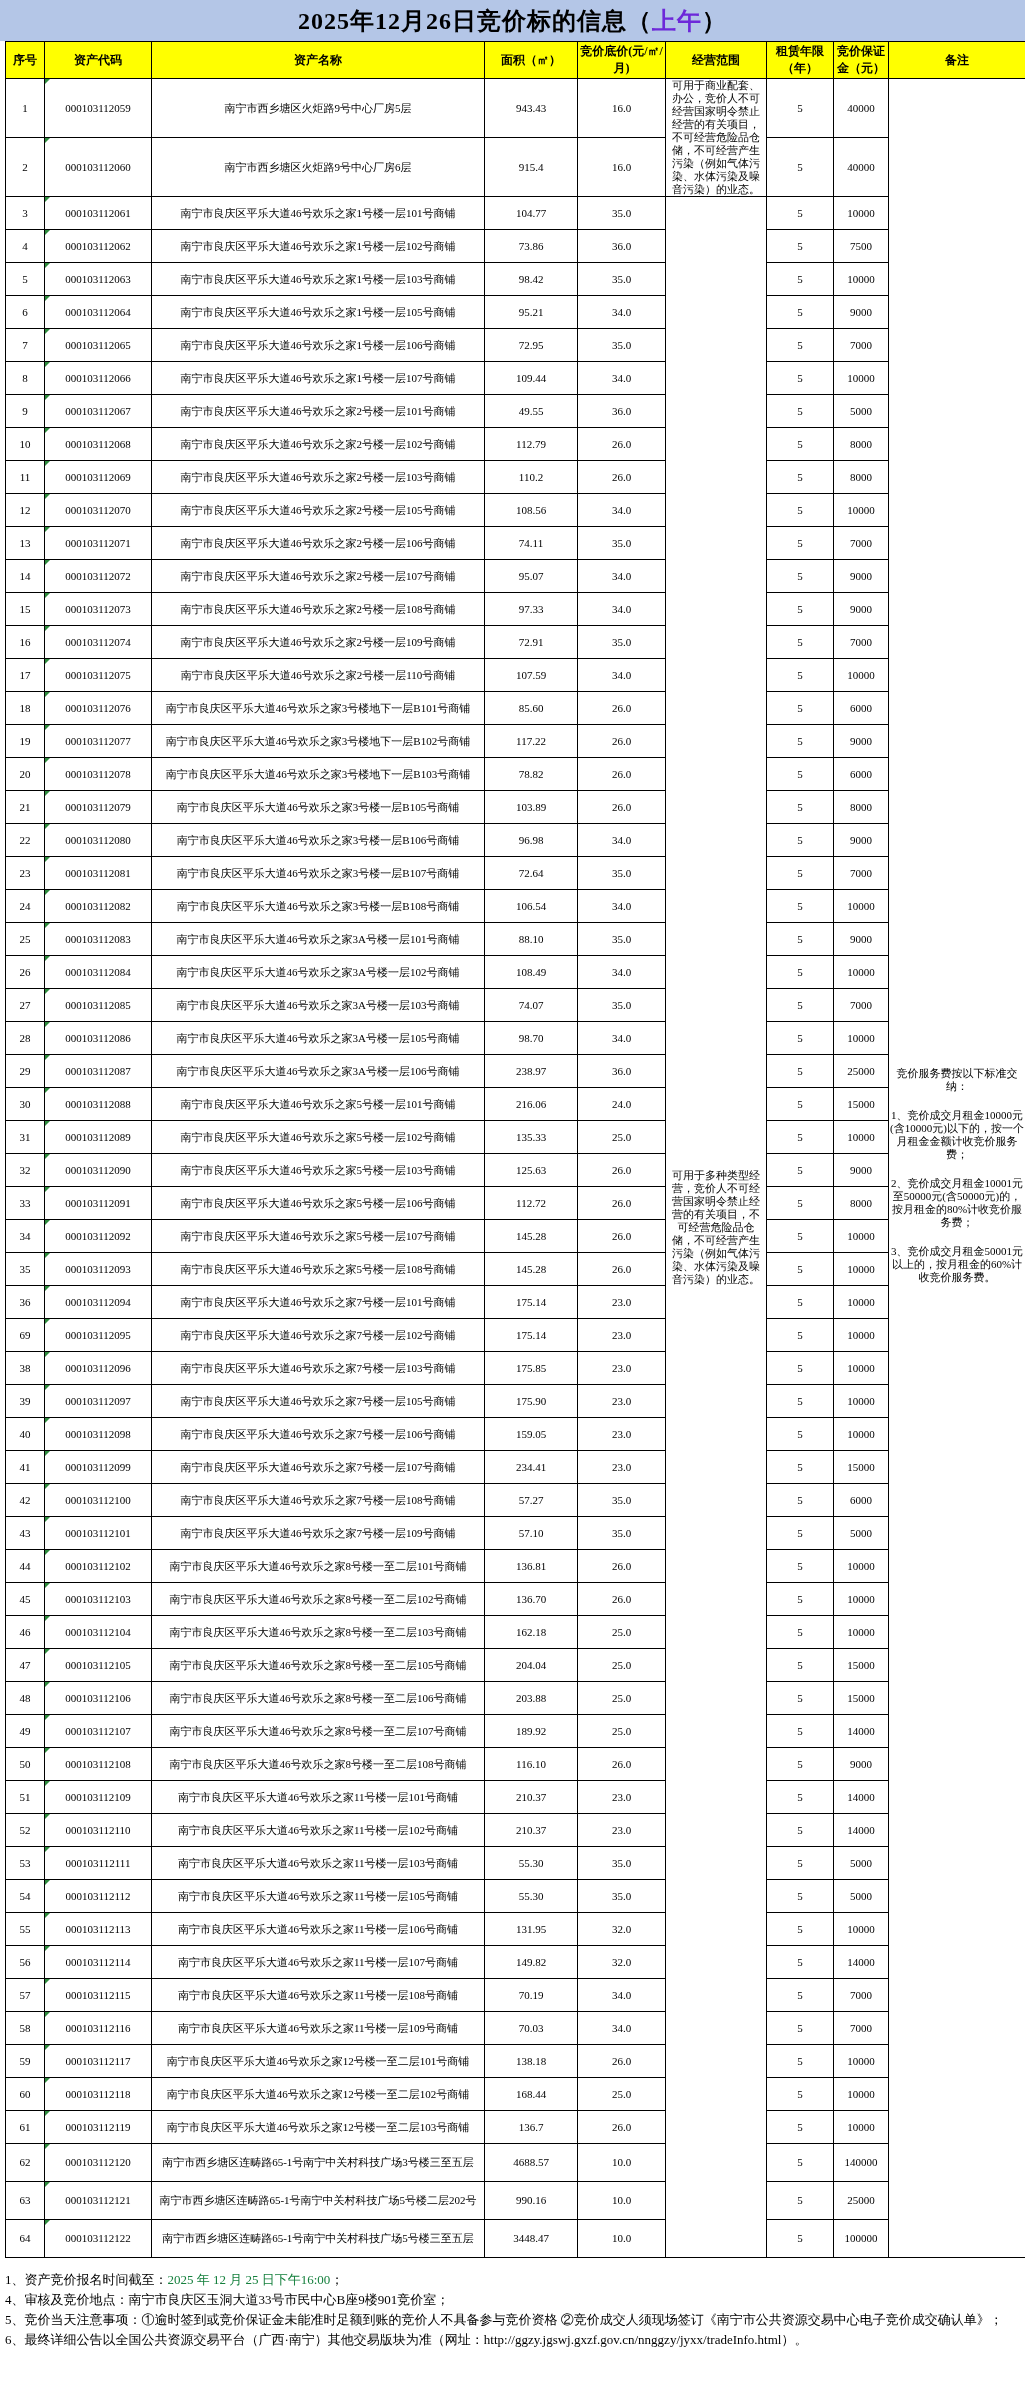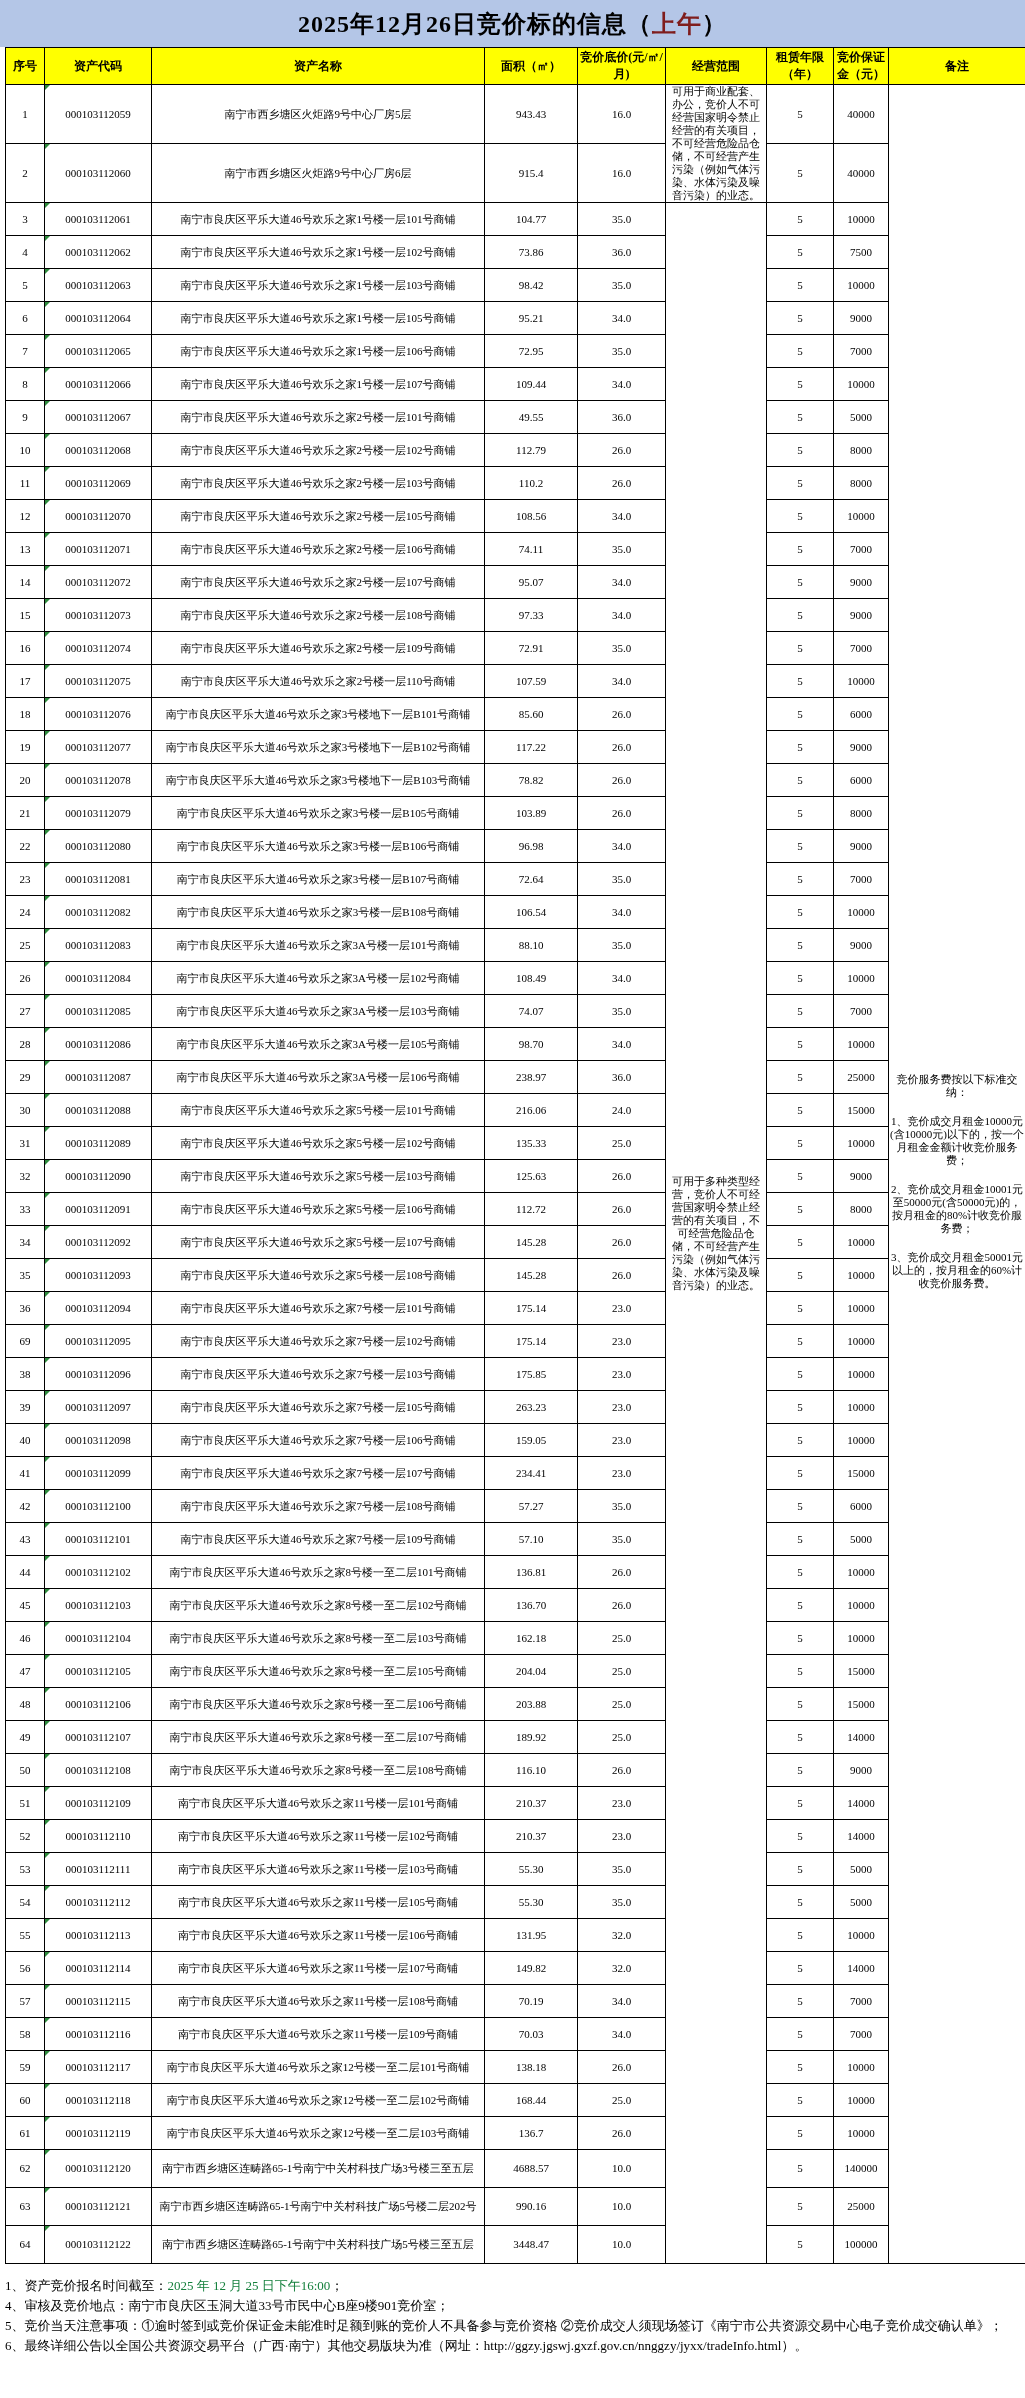--- a/index.html
+++ b/index.html
@@ -1,19 +1,19 @@
 <!DOCTYPE html>
 <html><head>
 <meta charset="utf-8">
 <style>
   html,body{margin:0;padding:0;background:#fff;}
   body{width:1025px;font-family:"Liberation Serif","DejaVu Serif",serif;color:#000;}
-  .title-bar{height:47px;background:#B4C6E7;display:flex;align-items:center;justify-content:center;
+  .title-bar{height:41px;background:#B4C6E7;display:flex;align-items:center;justify-content:center;
              font-size:24px;font-weight:bold;letter-spacing:1px;}
-  .hl{color:#7f1d1d;text-align:center;}
+  .hl{color:#6d28d9;text-align:center;}
   table.grid{border-collapse:collapse;table-layout:fixed;width:1020px;margin-left:5px;}
   table.grid th,table.grid td{border:1px solid #000;overflow:hidden;}
   table.grid th{background:#FFFF00;font-size:12px;font-weight:bold;text-align:center;
                 padding:1px 2px;word-break:break-all;height:30px;}
   table.grid td{font-size:11px;text-align:center;padding:0 1px;word-break:break-all;line-height:13px;}
   tr.r-big{height:54px;}
   tr.r-small{height:33px;}
   tr.r-tall{height:38px;}
   col.c-seq{width:39px;}  col.c-code{width:107px;} col.c-name{width:333px;}
   col.c-area{width:93px;} col.c-price{width:88px;} col.c-scope{width:101px;}
@@ -411,21 +411,21 @@
         <td class="cell-name">南宁市良庆区平乐大道46号欢乐之家7号楼一层103号商铺</td>
         <td class="cell-area">175.85</td>
         <td class="cell-price">23.0</td>
         <td class="cell-term">5</td>
         <td class="cell-deposit">10000</td>
       </tr>
       <tr class="r-small">
         <td class="cell-seq">39</td>
         <td class="cell-code"><span class="tri"></span>000103112097</td>
         <td class="cell-name">南宁市良庆区平乐大道46号欢乐之家7号楼一层105号商铺</td>
-        <td class="cell-area">263.23</td>
+        <td class="cell-area">175.90</td>
         <td class="cell-price">23.0</td>
         <td class="cell-term">5</td>
         <td class="cell-deposit">10000</td>
       </tr>
       <tr class="r-small">
         <td class="cell-seq">40</td>
         <td class="cell-code"><span class="tri"></span>000103112098</td>
         <td class="cell-name">南宁市良庆区平乐大道46号欢乐之家7号楼一层106号商铺</td>
         <td class="cell-area">159.05</td>
         <td class="cell-price">23.0</td>

